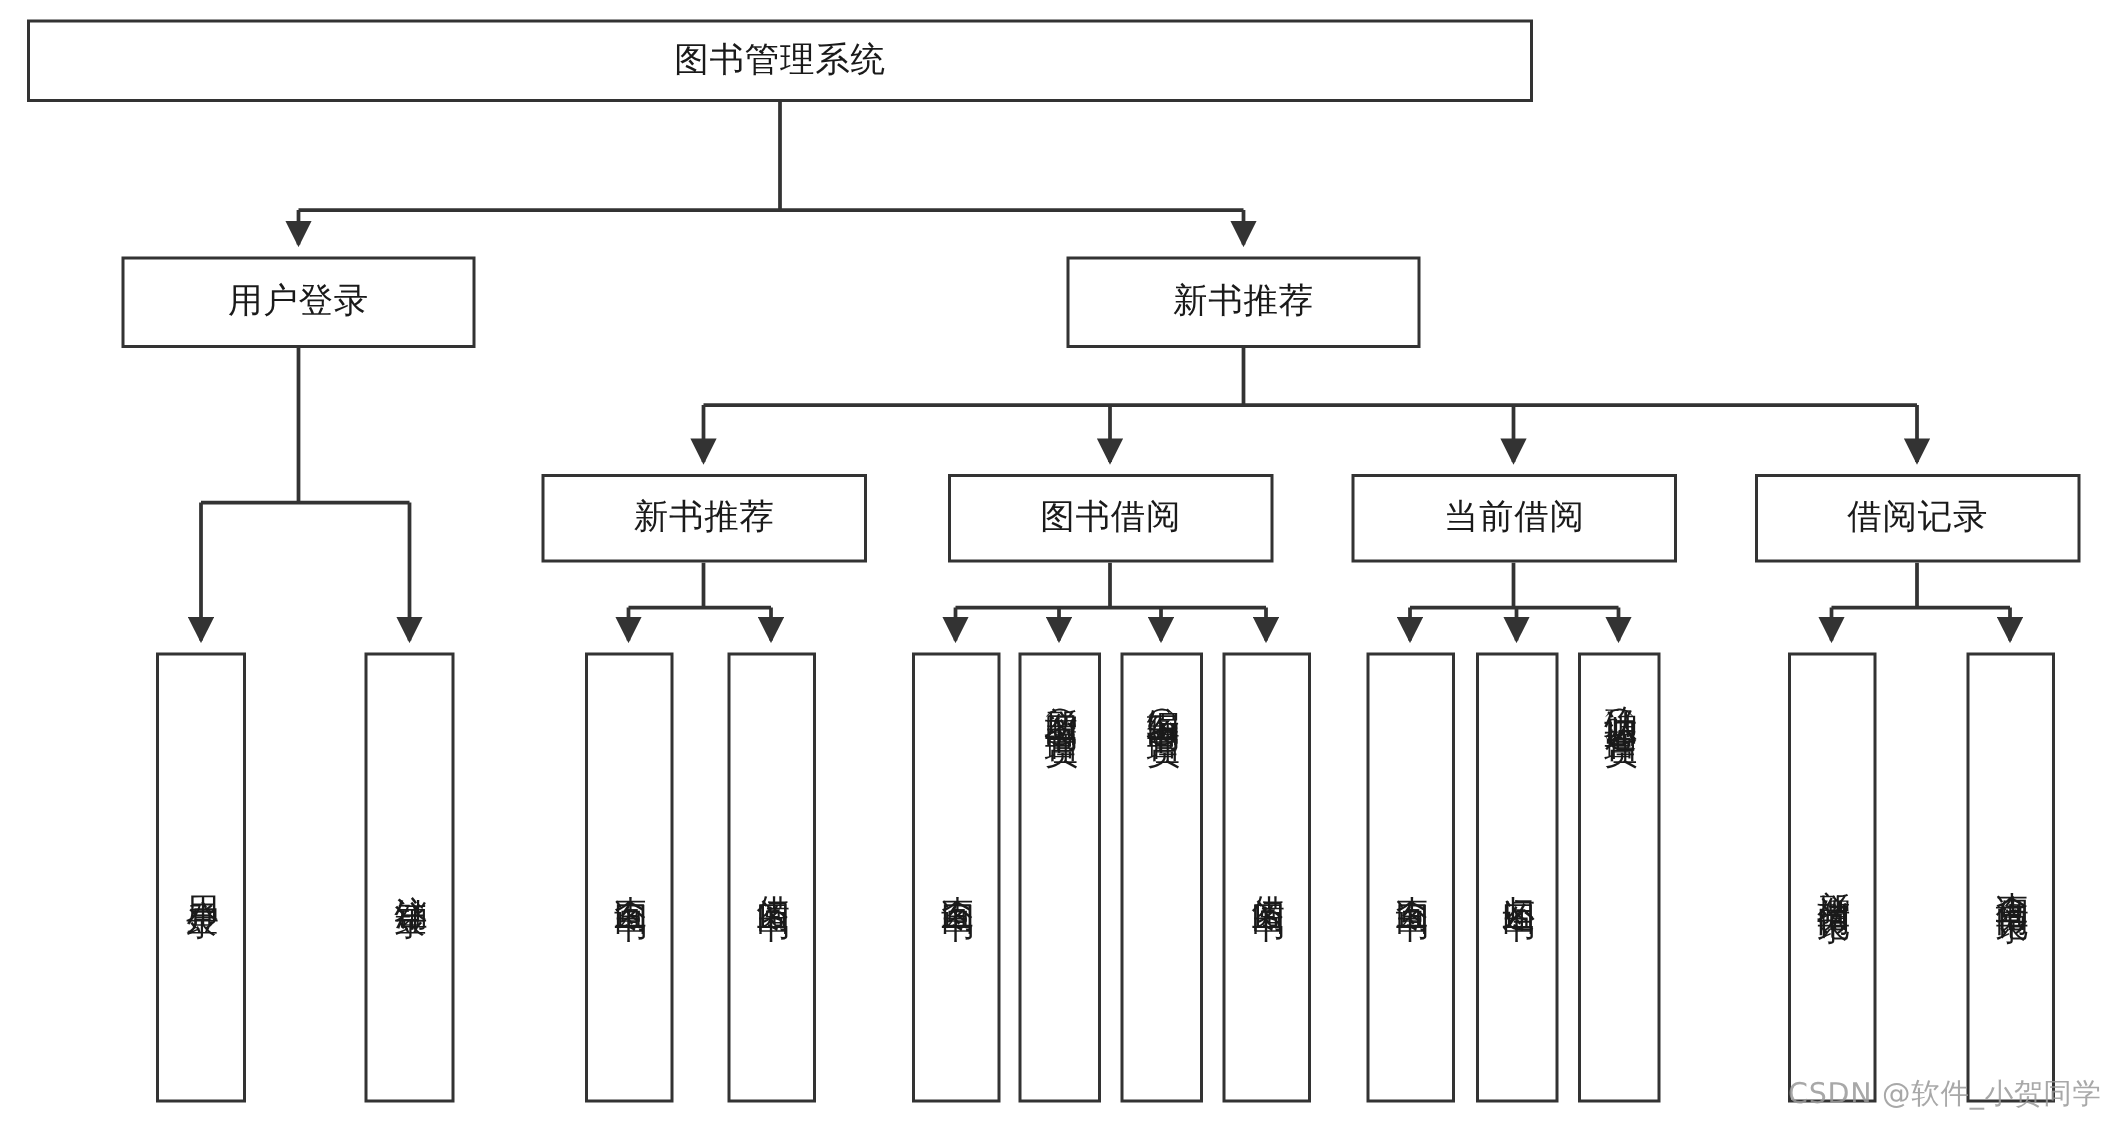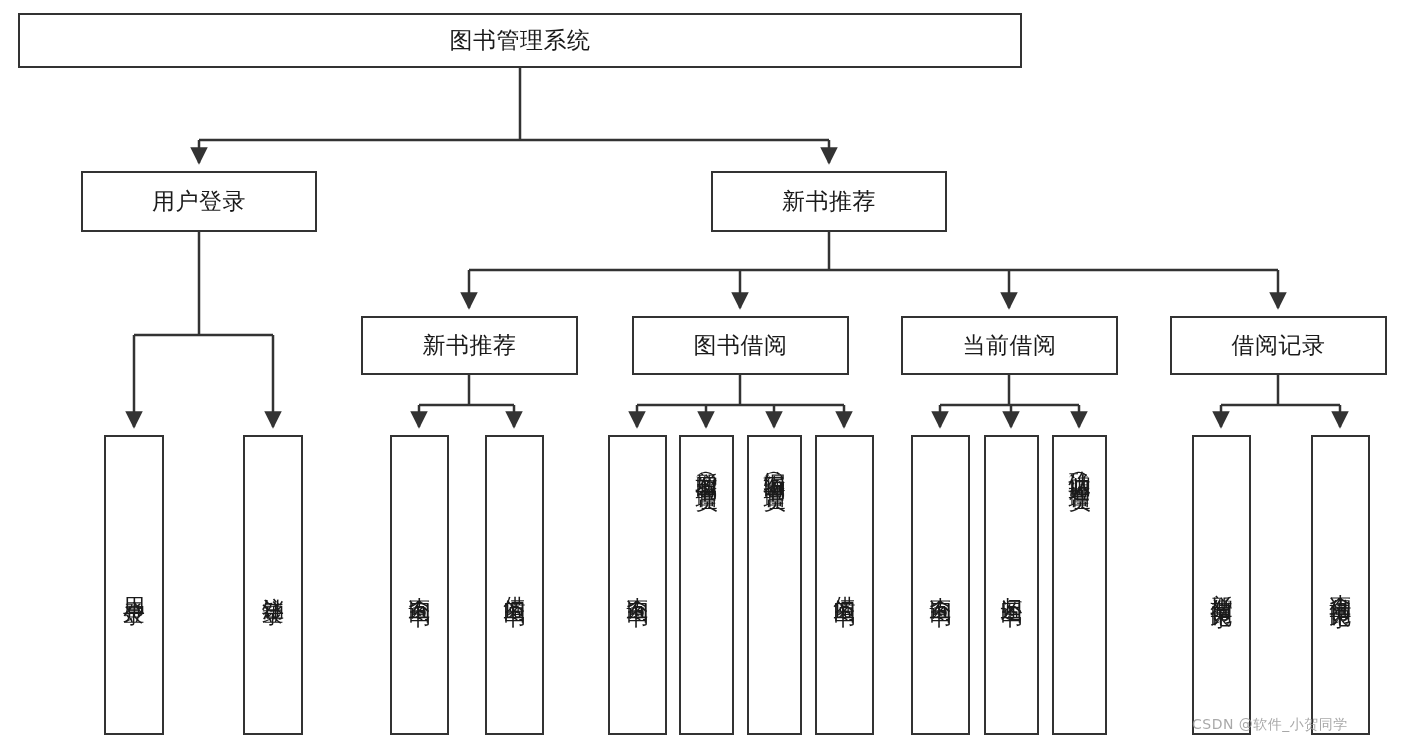--- a/index.html
+++ b/index.html
@@ -62,21 +62,21 @@
     line-height: 1.0;
     letter-spacing: 3px;
     max-height: 272px;
   }
   .node.vert.mid {
     align-items: center;
     padding-top: 0;
   }
   .watermark {
     position: absolute;
-    font-size: 14px;
+    font-size: 19px;
     color: #9a9a9a;
     white-space: nowrap;
     letter-spacing: 0.5px;
     opacity: 0.85;
   }
 </style>
 </head>
 <body>
 
 <div id="canvas">

